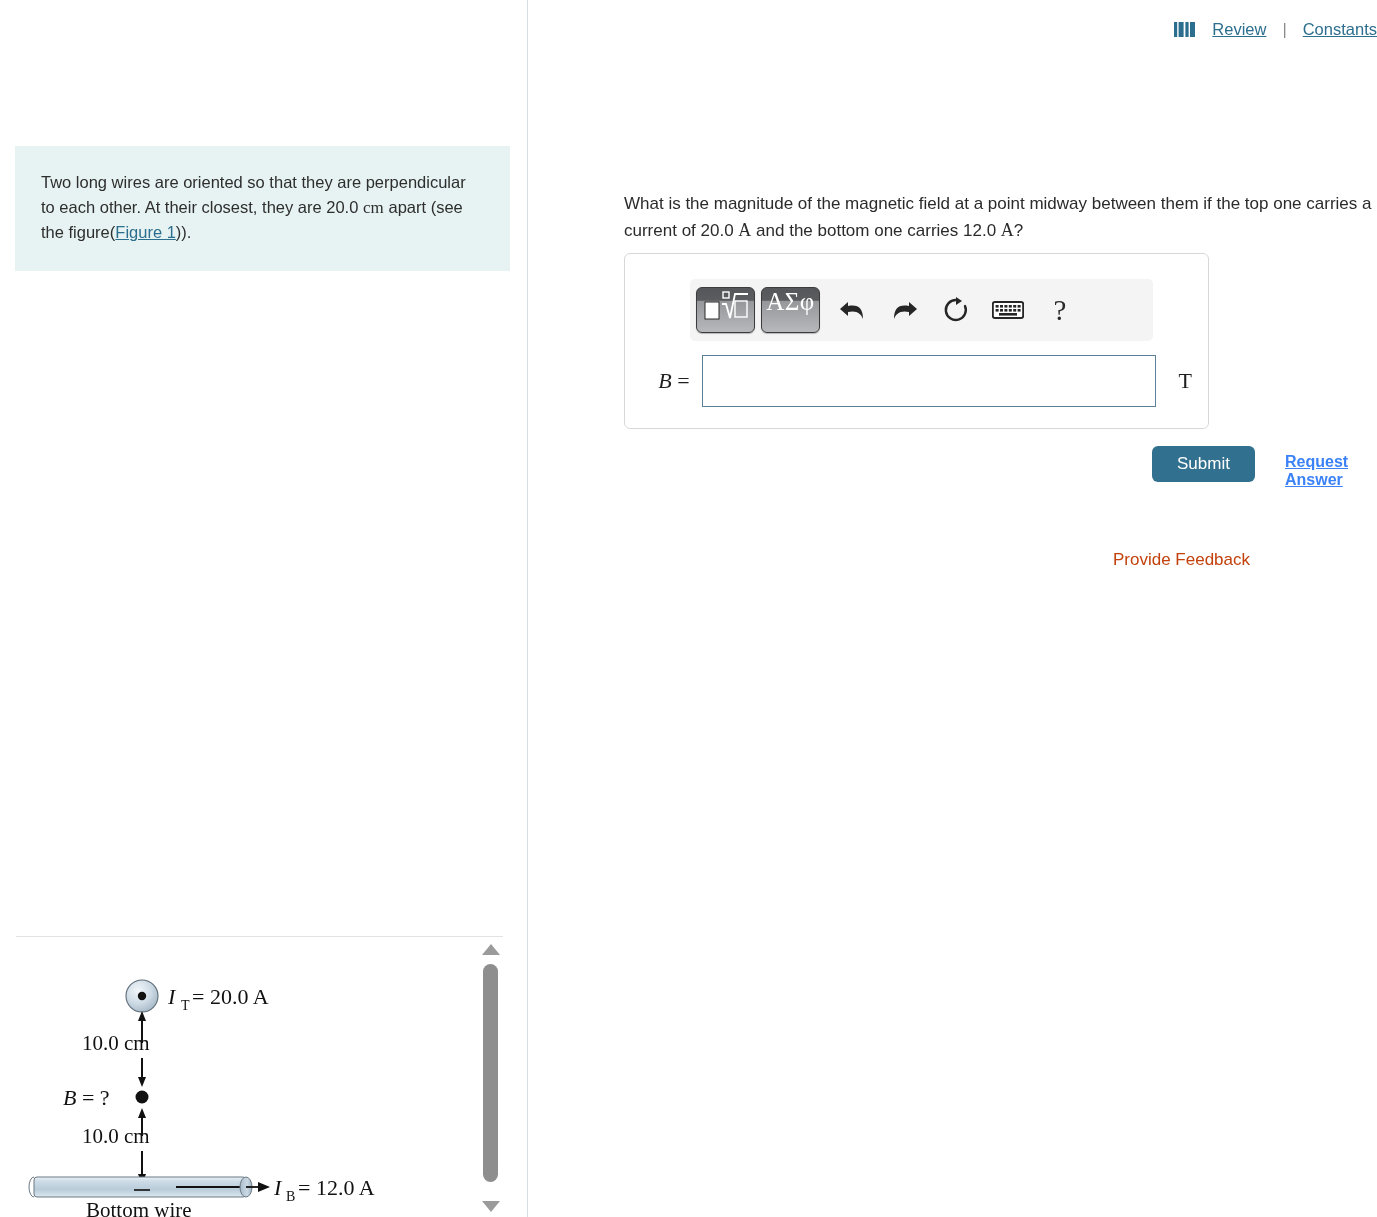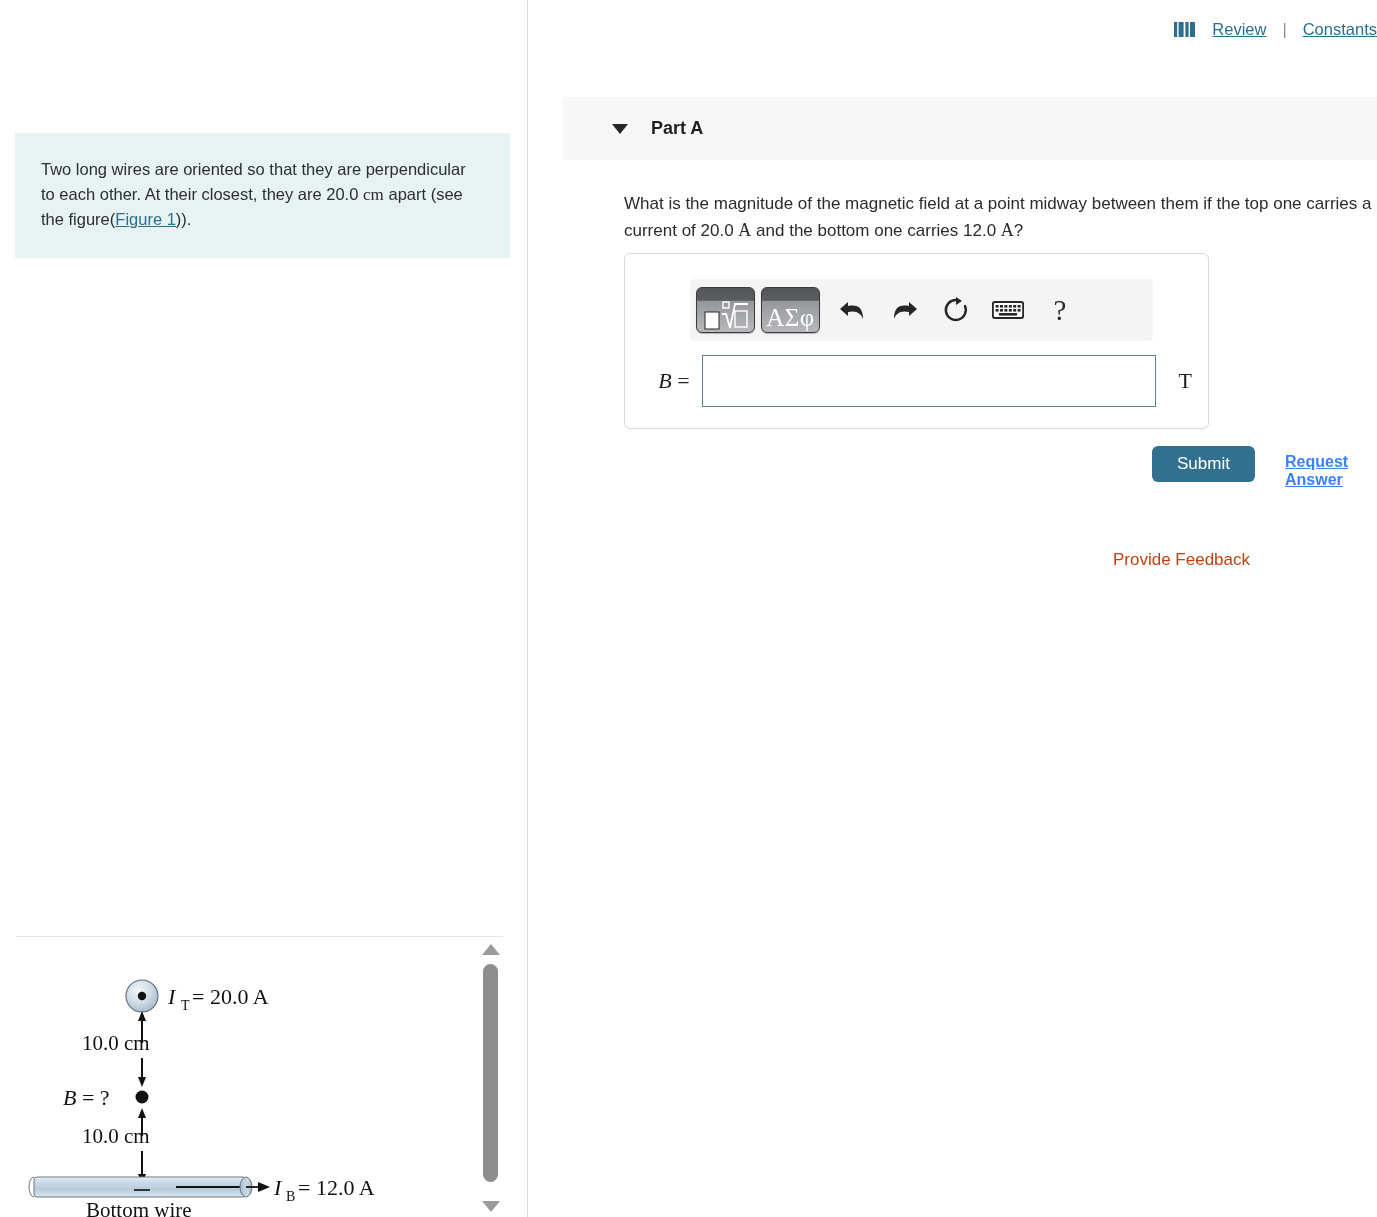--- a/index.html
+++ b/index.html
@@ -25,21 +25,21 @@
   }
   #vertical-divider {
     position: absolute;
     left: 527px; top: 0;
     width: 1px; height: 1217px;
     background: #d6dde2;
   }
 
   #problem-box {
     position: absolute;
-    left: 15px; top: 133px;
+    left: 15px; top: 146px;
     width: 495px;
     padding: 24px 30px 26px 26px;
     background: #e6f3f2;
     color: #2e2e2e;
     font-size: 16.5px;
     line-height: 25px;
   }
   #problem-box .unit-serif {
     font-family: "Liberation Serif", serif;
     font-size: 17px;
@@ -225,21 +225,21 @@
     align-items: center;
     padding-left: 6px;
   }
   .mb-btn {
     width: 59px; height: 46px;
     border-radius: 6px;
     margin-right: 6px;
     background: linear-gradient(to bottom, #555659 0%, #5b5c5f 28%, #96979b 30%, #b7b8bc 100%);
     border: 1px solid #3b3b3d;
     display: flex;
-    align-items: flex-end;
+    align-items: flex-start;
     justify-content: center;
     cursor: pointer;
     box-shadow: 0 1px 1px rgba(0,0,0,.25);
   }
   .mb-btn.sigma {
     font-family: "Liberation Serif", serif;
     color: #fff;
     font-size: 25px;
     letter-spacing: .5px;
   }
@@ -421,24 +421,20 @@
         <rect x="0" y="1" width="9.6" height="15" fill="#2c6e8e"></rect>
         <rect x="11.4" y="1" width="9.6" height="15" fill="#2c6e8e"></rect>
         <rect x="3.2" y="1" width="1.4" height="15" fill="#ffffff"></rect>
         <rect x="14.6" y="1" width="1.4" height="15" fill="#ffffff"></rect>
       </svg>
       <span class="toplink">Review</span>
       <span class="toplink-sep">|</span>
       <span class="toplink">Constants</span>
     </div>
 
-    <div id="parta-header">
-      <div id="parta-caret"></div>
-      <div id="parta-label">Part A</div>
-    </div>
 
     <div id="question-text">
       <span>What is the magnitude of the magnetic field at a point midway between them if the top one carries a current of 20.0 </span><span class="unit-serif">A</span><span> and the bottom one carries 12.0 </span><span class="unit-serif">A</span><span>?</span>
     </div>
 
     <div id="answer-box">
 
       <div id="mathbar">
 
         <div class="mb-btn">

